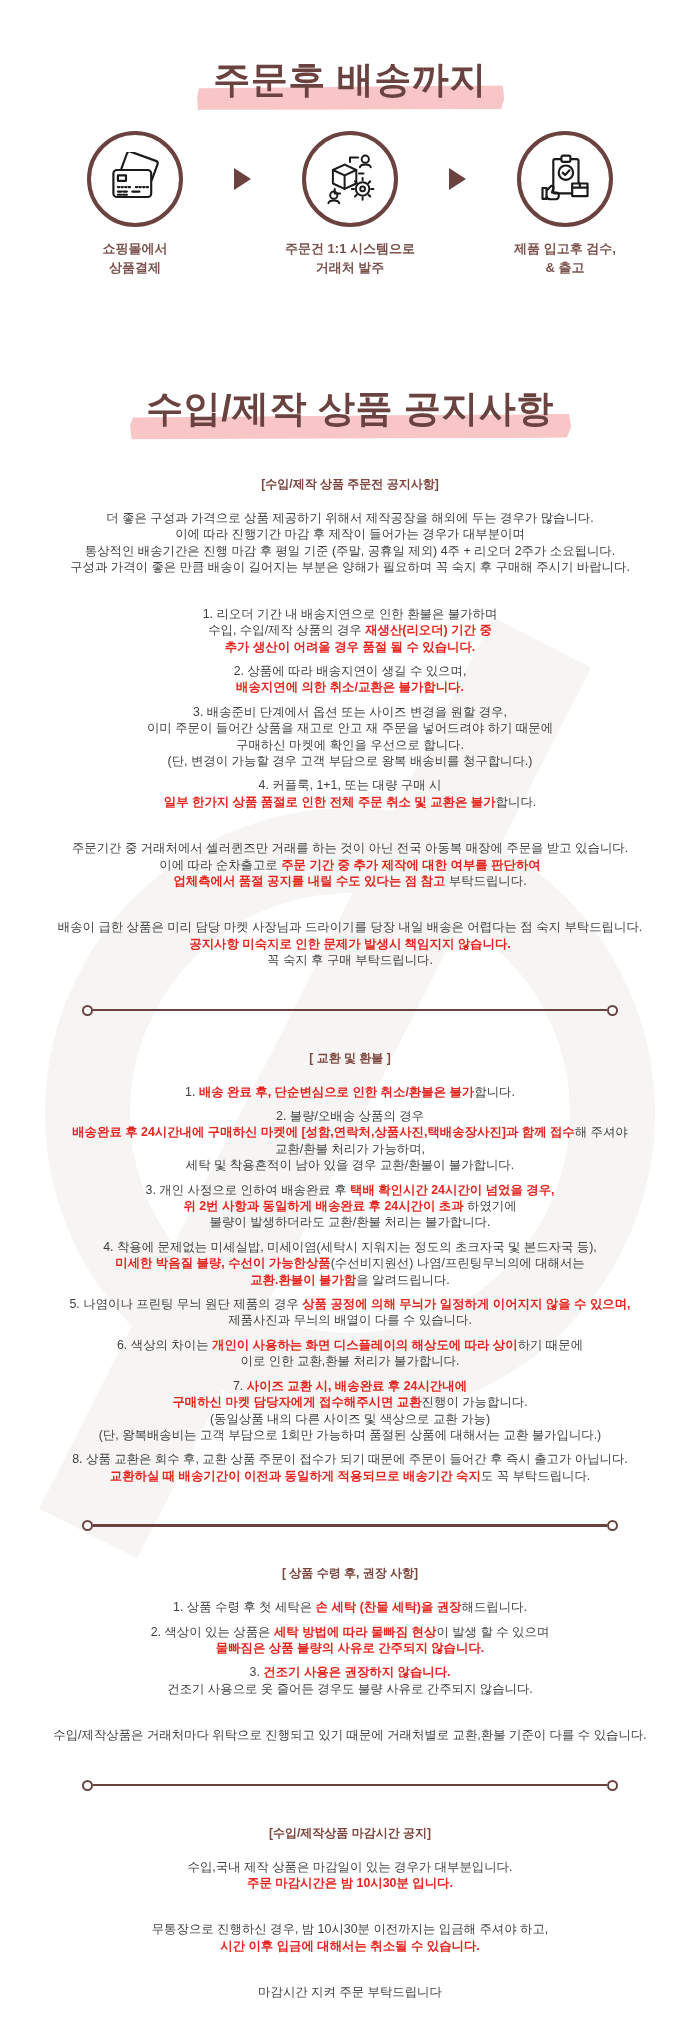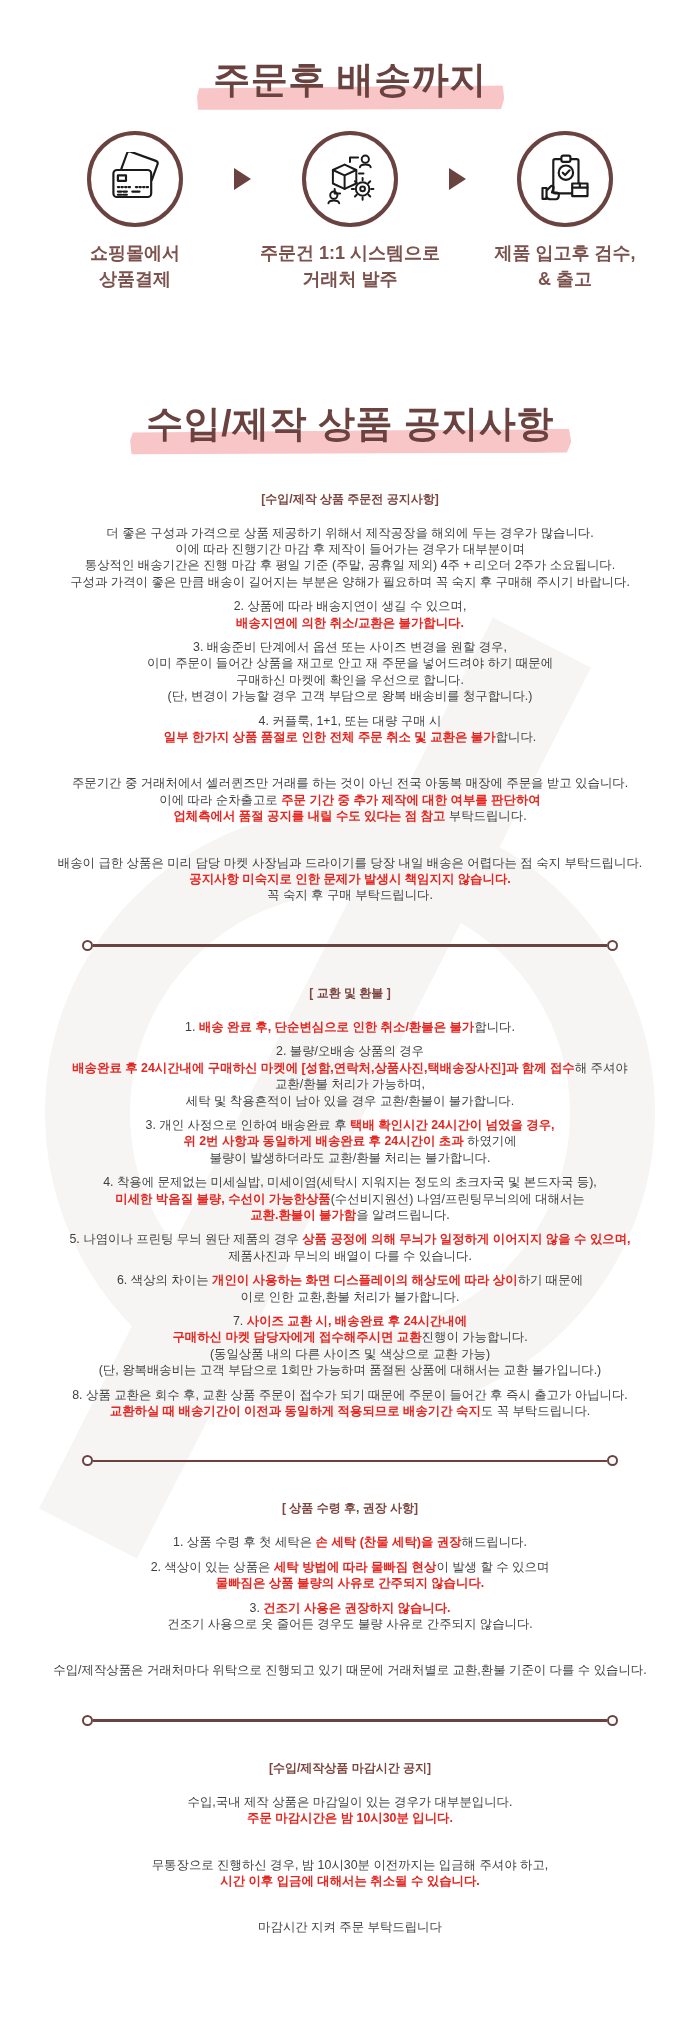--- a/index.html
+++ b/index.html
@@ -19,21 +19,21 @@
     background:#f9c6c8;transform:skew(-1deg,-0.3deg);
     clip-path:polygon(0.6% 6%,99.4% 0,100% 55%,99% 100%,0.4% 96%,0 40%);}
   .hero-title{margin-top:52px;}
   .notice-title{margin-top:112px;}
 
   .steps{display:flex;justify-content:center;align-items:flex-start;margin-top:30px;}
   .step{width:186px;display:flex;flex-direction:column;align-items:center;}
   .circle{width:88px;height:88px;border:4px solid #6a4340;border-radius:50%;background:#fff;
     display:flex;align-items:center;justify-content:center;}
   .circle svg{width:54px;height:54px;}
-  .step-label{margin-top:13px;color:#7b524d;font-size:18px;font-weight:600;line-height:1.45;}
+  .step-label{margin-top:13px;color:#7b524d;font-size:13px;font-weight:600;line-height:1.45;}
   .arrow{width:0;height:0;border-top:11px solid transparent;border-bottom:11px solid transparent;
     border-left:17px solid #6a4340;margin:37px 6px 0 6px;}
 
   #sections{margin-top:46px;}
   .sec-heading{font-size:12px;font-weight:700;color:#7c453e;margin:0 0 18px 0;line-height:16px;}
   .para{font-size:12.4px;color:#3f3f3f;line-height:16.4px;margin:8px 0;padding:0 18px;}
   .para.lg{margin-top:30px;}
   .line{display:block;}
   .red{color:#e52620;font-weight:700;}
   .divider{display:flex;align-items:center;width:536px;margin:36px auto 34px auto;}
@@ -116,20 +116,25 @@
       <span class="band">수입/제작 상품 공지사항</span>
     </h1>
     <div id="sections">
         <h2 class="sec-heading">[수입/제작 상품 주문전 공지사항]</h2>
         <p class="para">
           <span class="line"><span>더 좋은 구성과 가격으로 상품 제공하기 위해서 제작공장을 해외에 두는 경우가 많습니다.</span></span>
           <span class="line"><span>이에 따라 진행기간 마감 후 제작이 들어가는 경우가 대부분이며</span></span>
           <span class="line"><span>통상적인 배송기간은 진행 마감 후 평일 기준 (주말, 공휴일 제외) 4주 + 리오더 2주가 소요됩니다.</span></span>
           <span class="line"><span>구성과 가격이 좋은 만큼 배송이 길어지는 부분은 양해가 필요하며 꼭 숙지 후 구매해 주시기 바랍니다.</span></span>
         </p>
+        <p class="para lg">
+          <span class="line"><span>1. 리오더 기간 내 배송지연으로 인한 환불은 불가하며</span></span>
+          <span class="line"><span>수입, 수입/제작 상품의 경우 </span><span class="red">재생산(리오더) 기간 중</span></span>
+          <span class="line"><span class="red">추가 생산이 어려울 경우 품절 될 수 있습니다.</span></span>
+        </p>
         <p class="para">
           <span class="line"><span>2. 상품에 따라 배송지연이 생길 수 있으며,</span></span>
           <span class="line"><span class="red">배송지연에 의한 취소/교환은 불가합니다.</span></span>
         </p>
         <p class="para">
           <span class="line"><span>3. 배송준비 단계에서 옵션 또는 사이즈 변경을 원할 경우,</span></span>
           <span class="line"><span>이미 주문이 들어간 상품을 재고로 안고 재 주문을 넣어드려야 하기 때문에</span></span>
           <span class="line"><span>구매하신 마켓에 확인을 우선으로 합니다.</span></span>
           <span class="line"><span>(단, 변경이 가능할 경우 고객 부담으로 왕복 배송비를 청구합니다.)</span></span>
         </p>

